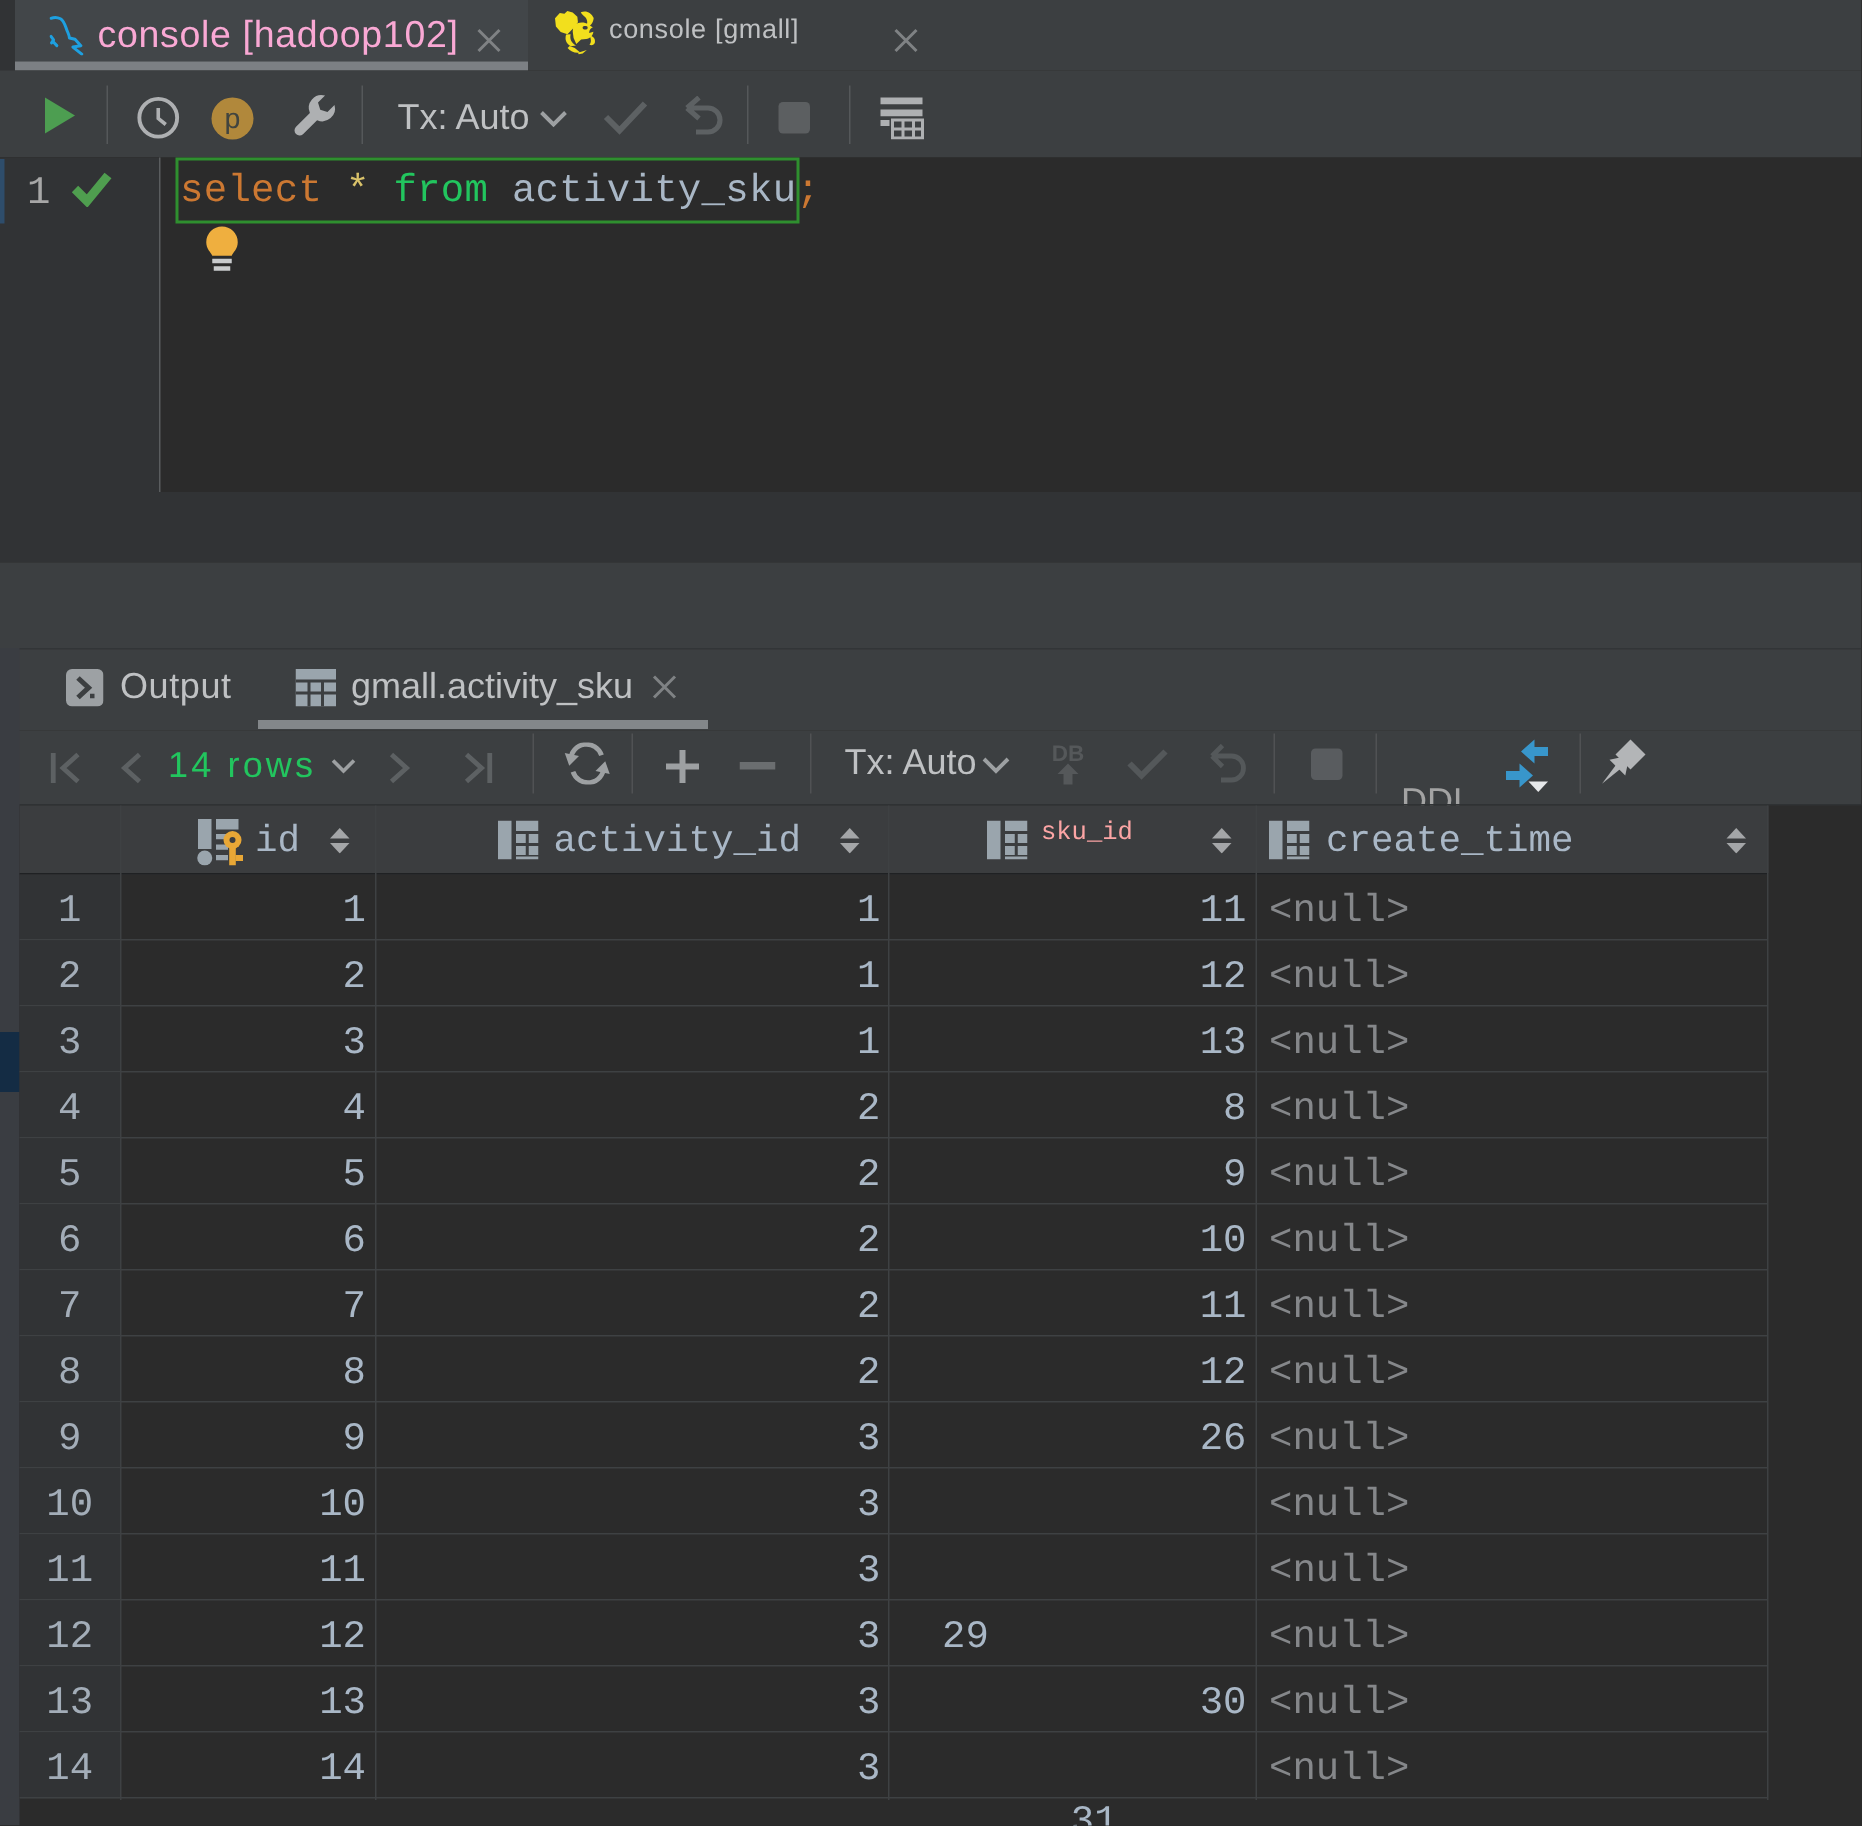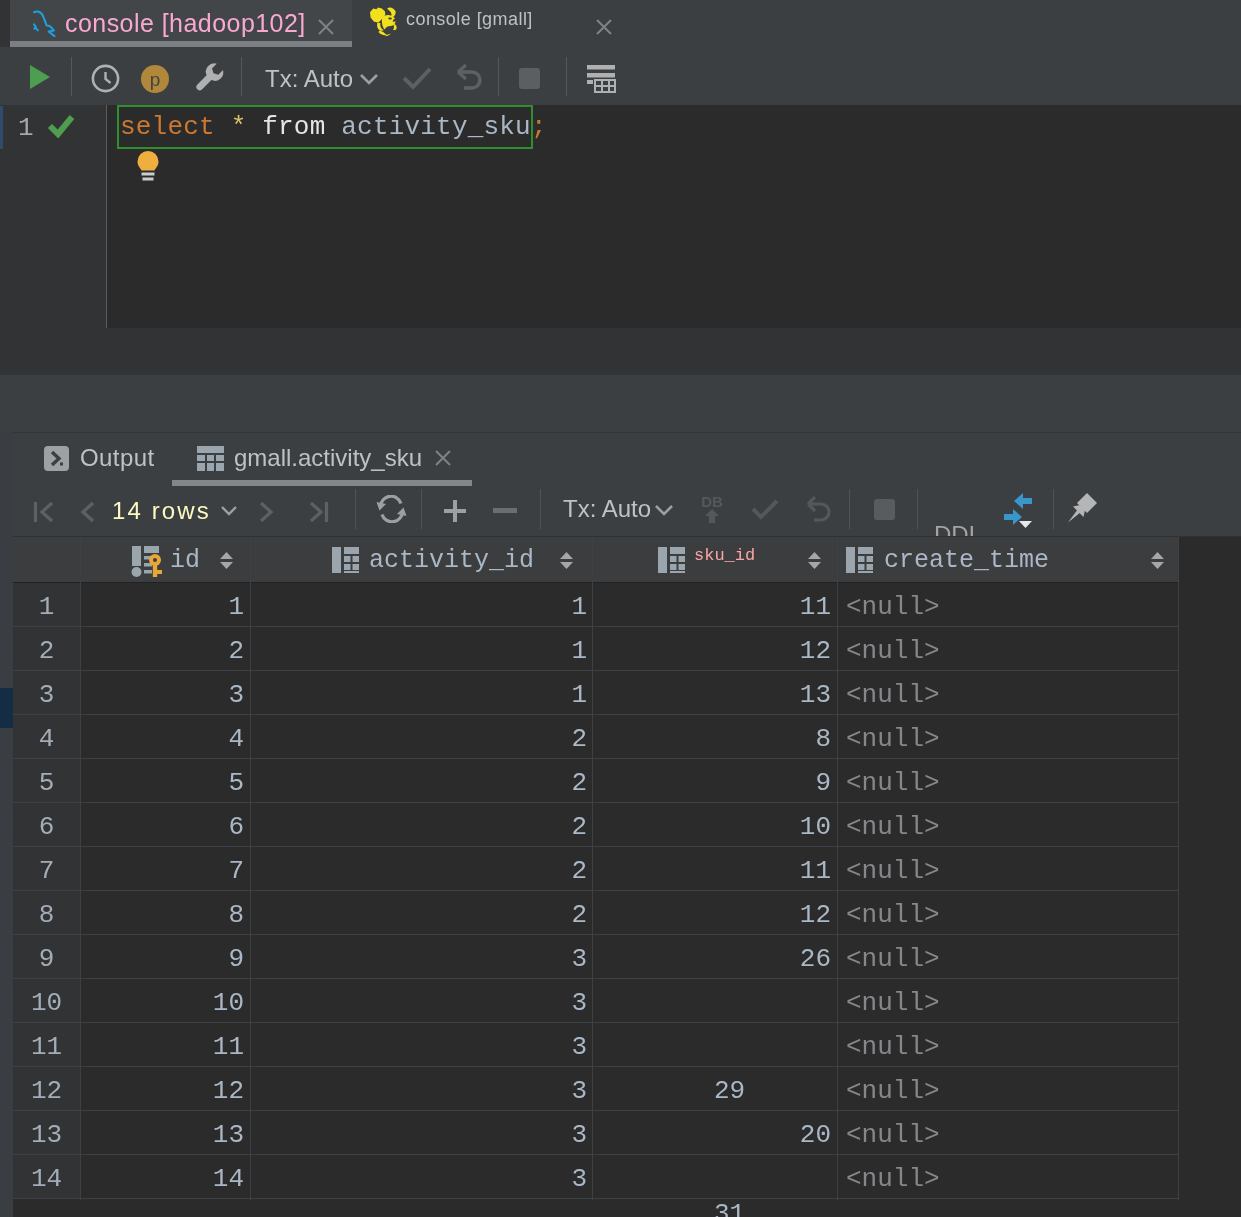--- a/index.html
+++ b/index.html
@@ -96,21 +96,21 @@
 <div class="abs" style="left:0;top:105px;width:1241px;height:223px;background:#2b2b2b"></div>
 <div class="abs" style="left:0;top:105px;width:106px;height:223px;background:#313335"></div>
 <div class="abs" style="left:106px;top:105px;width:1px;height:223px;background:#5a5d5f"></div>
 <div class="abs" style="left:0;top:106px;width:3px;height:43px;background:#2e4d6b"></div>
 <div class="abs mono" style="left:18px;top:113px;font-size:26px;color:#a7a7a7">1</div>
 <svg class="abs" style="left:47px;top:114px" width="28" height="24" viewBox="0 0 28 24">
   <path d="M3 12 L11 20 L25 3" fill="none" stroke="#4f9e4f" stroke-width="6"></path>
 </svg>
 
 <div class="abs" style="left:117px;top:105px;width:412px;height:40px;border:2px solid #2f8f2f"></div>
-<div class="abs mono" style="left:120px;top:112px;font-size:26px;letter-spacing:0.2px;white-space:pre"><span style="color:#cc7832">select</span><span style="color:#d9c26a"> * </span><span style="color:#e5e5e5">from</span><span style="color:#a9b7c6"> activity_sku</span><span style="color:#cc7832">;</span></div>
+<div class="abs mono" style="left:120px;top:112px;font-size:26px;letter-spacing:0.2px;white-space:pre"><span style="color:#cc7832">select</span><span style="color:#d9c26a"> * </span><span style="color:#22c55e">from</span><span style="color:#a9b7c6"> activity_sku</span><span style="color:#cc7832">;</span></div>
 
 <svg class="abs" style="left:134px;top:149px" width="28" height="34" viewBox="0 0 28 34">
   <path d="M14 2 a10.5 10.5 0 0 1 10.5 10.5 c0 4.5 -3 6.5 -4 9 H7.5 c-1 -2.5 -4 -4.5 -4 -9 A10.5 10.5 0 0 1 14 2 Z" fill="#efaf3f"></path>
   <rect x="7.5" y="23.5" width="13" height="3" fill="#c9cbcd"></rect>
   <rect x="8.5" y="28.5" width="11" height="3" fill="#c9cbcd"></rect>
 </svg>
 
 <div class="abs" style="left:0;top:328px;width:1241px;height:47px;background:#313335"></div>
 
 <div class="abs" style="left:0;top:375px;width:1241px;height:57px;background:#3c3f41"></div>
@@ -141,21 +141,21 @@
 
 <div class="abs" style="left:0;top:487px;width:1241px;height:50px;background:#3c3f41"></div>
 
 <svg class="abs" style="left:32px;top:501px" width="24" height="22" viewBox="0 0 24 22">
   <line x1="3.5" y1="1" x2="3.5" y2="21" stroke="#5d6163" stroke-width="3.2"></line>
   <path d="M20 2 L10 11 L20 20" fill="none" stroke="#5d6163" stroke-width="3.2"></path>
 </svg>
 <svg class="abs" style="left:80px;top:501px" width="16" height="22" viewBox="0 0 16 22">
   <path d="M13 2 L3 11 L13 20" fill="none" stroke="#5d6163" stroke-width="3.2"></path>
 </svg>
-<div class="abs" style="left:112px;top:497px;font-size:24px;color:#fef9c3;letter-spacing:2.1px">14 rows</div>
+<div class="abs" style="left:112px;top:497px;font-size:24px;color:#22c55e;letter-spacing:2.1px">14 rows</div>
 <svg class="abs" style="left:220px;top:505px" width="18" height="11" viewBox="0 0 18 11">
   <path d="M2 2 L9 9 L16 2" fill="none" stroke="#9da0a2" stroke-width="2.4"></path>
 </svg>
 <svg class="abs" style="left:258px;top:501px" width="16" height="22" viewBox="0 0 16 22">
   <path d="M3 2 L13 11 L3 20" fill="none" stroke="#5d6163" stroke-width="3.2"></path>
 </svg>
 <svg class="abs" style="left:309px;top:501px" width="20" height="22" viewBox="0 0 20 22">
   <path d="M2 2 L12 11 L2 20" fill="none" stroke="#5d6163" stroke-width="3.2"></path>
   <line x1="17.5" y1="1" x2="17.5" y2="21" stroke="#5d6163" stroke-width="3.2"></line>
 </svg>
@@ -364,28 +364,28 @@
 <div class="abs" style="left:67px;top:529px;width:1098px;height:1px;background:#3e4143"></div>
 <div class="abs" style="left:0;top:495px;width:67px;text-align:center;color:#a3adb8">11</div>
 <div class="abs" style="left:77px;top:495px;width:154px;text-align:right;color:#a9b7c6">11</div>
 <div class="abs" style="left:371px;top:495px;width:203px;text-align:right;color:#a9b7c6">3</div>
 <div class="abs" style="left:833px;top:495px;color:#85878a">&lt;null&gt;</div>
 <div class="abs" style="left:0;top:530px;width:67px;height:44px;background:#313335;border-bottom:1px solid #3e4143;box-sizing:border-box"></div>
 <div class="abs" style="left:67px;top:573px;width:1098px;height:1px;background:#3e4143"></div>
 <div class="abs" style="left:0;top:539px;width:67px;text-align:center;color:#a3adb8">12</div>
 <div class="abs" style="left:77px;top:539px;width:154px;text-align:right;color:#a9b7c6">12</div>
 <div class="abs" style="left:371px;top:539px;width:203px;text-align:right;color:#a9b7c6">3</div>
-<div class="abs" style="left:615px;top:539px;width:203px;text-align:center;color:#a9b7c6">29</div>
+<div class="abs" style="left:615px;top:539px;width:203px;text-align:left;color:#a9b7c6">29</div>
 <div class="abs" style="left:833px;top:539px;color:#85878a">&lt;null&gt;</div>
 <div class="abs" style="left:0;top:574px;width:67px;height:44px;background:#313335;border-bottom:1px solid #3e4143;box-sizing:border-box"></div>
 <div class="abs" style="left:67px;top:617px;width:1098px;height:1px;background:#3e4143"></div>
 <div class="abs" style="left:0;top:583px;width:67px;text-align:center;color:#a3adb8">13</div>
 <div class="abs" style="left:77px;top:583px;width:154px;text-align:right;color:#a9b7c6">13</div>
 <div class="abs" style="left:371px;top:583px;width:203px;text-align:right;color:#a9b7c6">3</div>
-<div class="abs" style="left:615px;top:583px;width:203px;text-align:right;color:#a9b7c6">20</div>
+<div class="abs" style="left:615px;top:583px;width:203px;text-align:right;color:#a9b7c6">30</div>
 <div class="abs" style="left:833px;top:583px;color:#85878a">&lt;null&gt;</div>
 <div class="abs" style="left:0;top:618px;width:67px;height:44px;background:#313335;border-bottom:1px solid #3e4143;box-sizing:border-box"></div>
 <div class="abs" style="left:67px;top:661px;width:1098px;height:1px;background:#3e4143"></div>
 <div class="abs" style="left:0;top:627px;width:67px;text-align:center;color:#a3adb8">14</div>
 <div class="abs" style="left:77px;top:627px;width:154px;text-align:right;color:#a9b7c6">14</div>
 <div class="abs" style="left:371px;top:627px;width:203px;text-align:right;color:#a9b7c6">3</div>
 <div class="abs" style="left:615px;top:662px;width:203px;text-align:center;color:#a9b7c6">31</div>
 <div class="abs" style="left:833px;top:627px;color:#85878a">&lt;null&gt;</div>
 </div>
 

